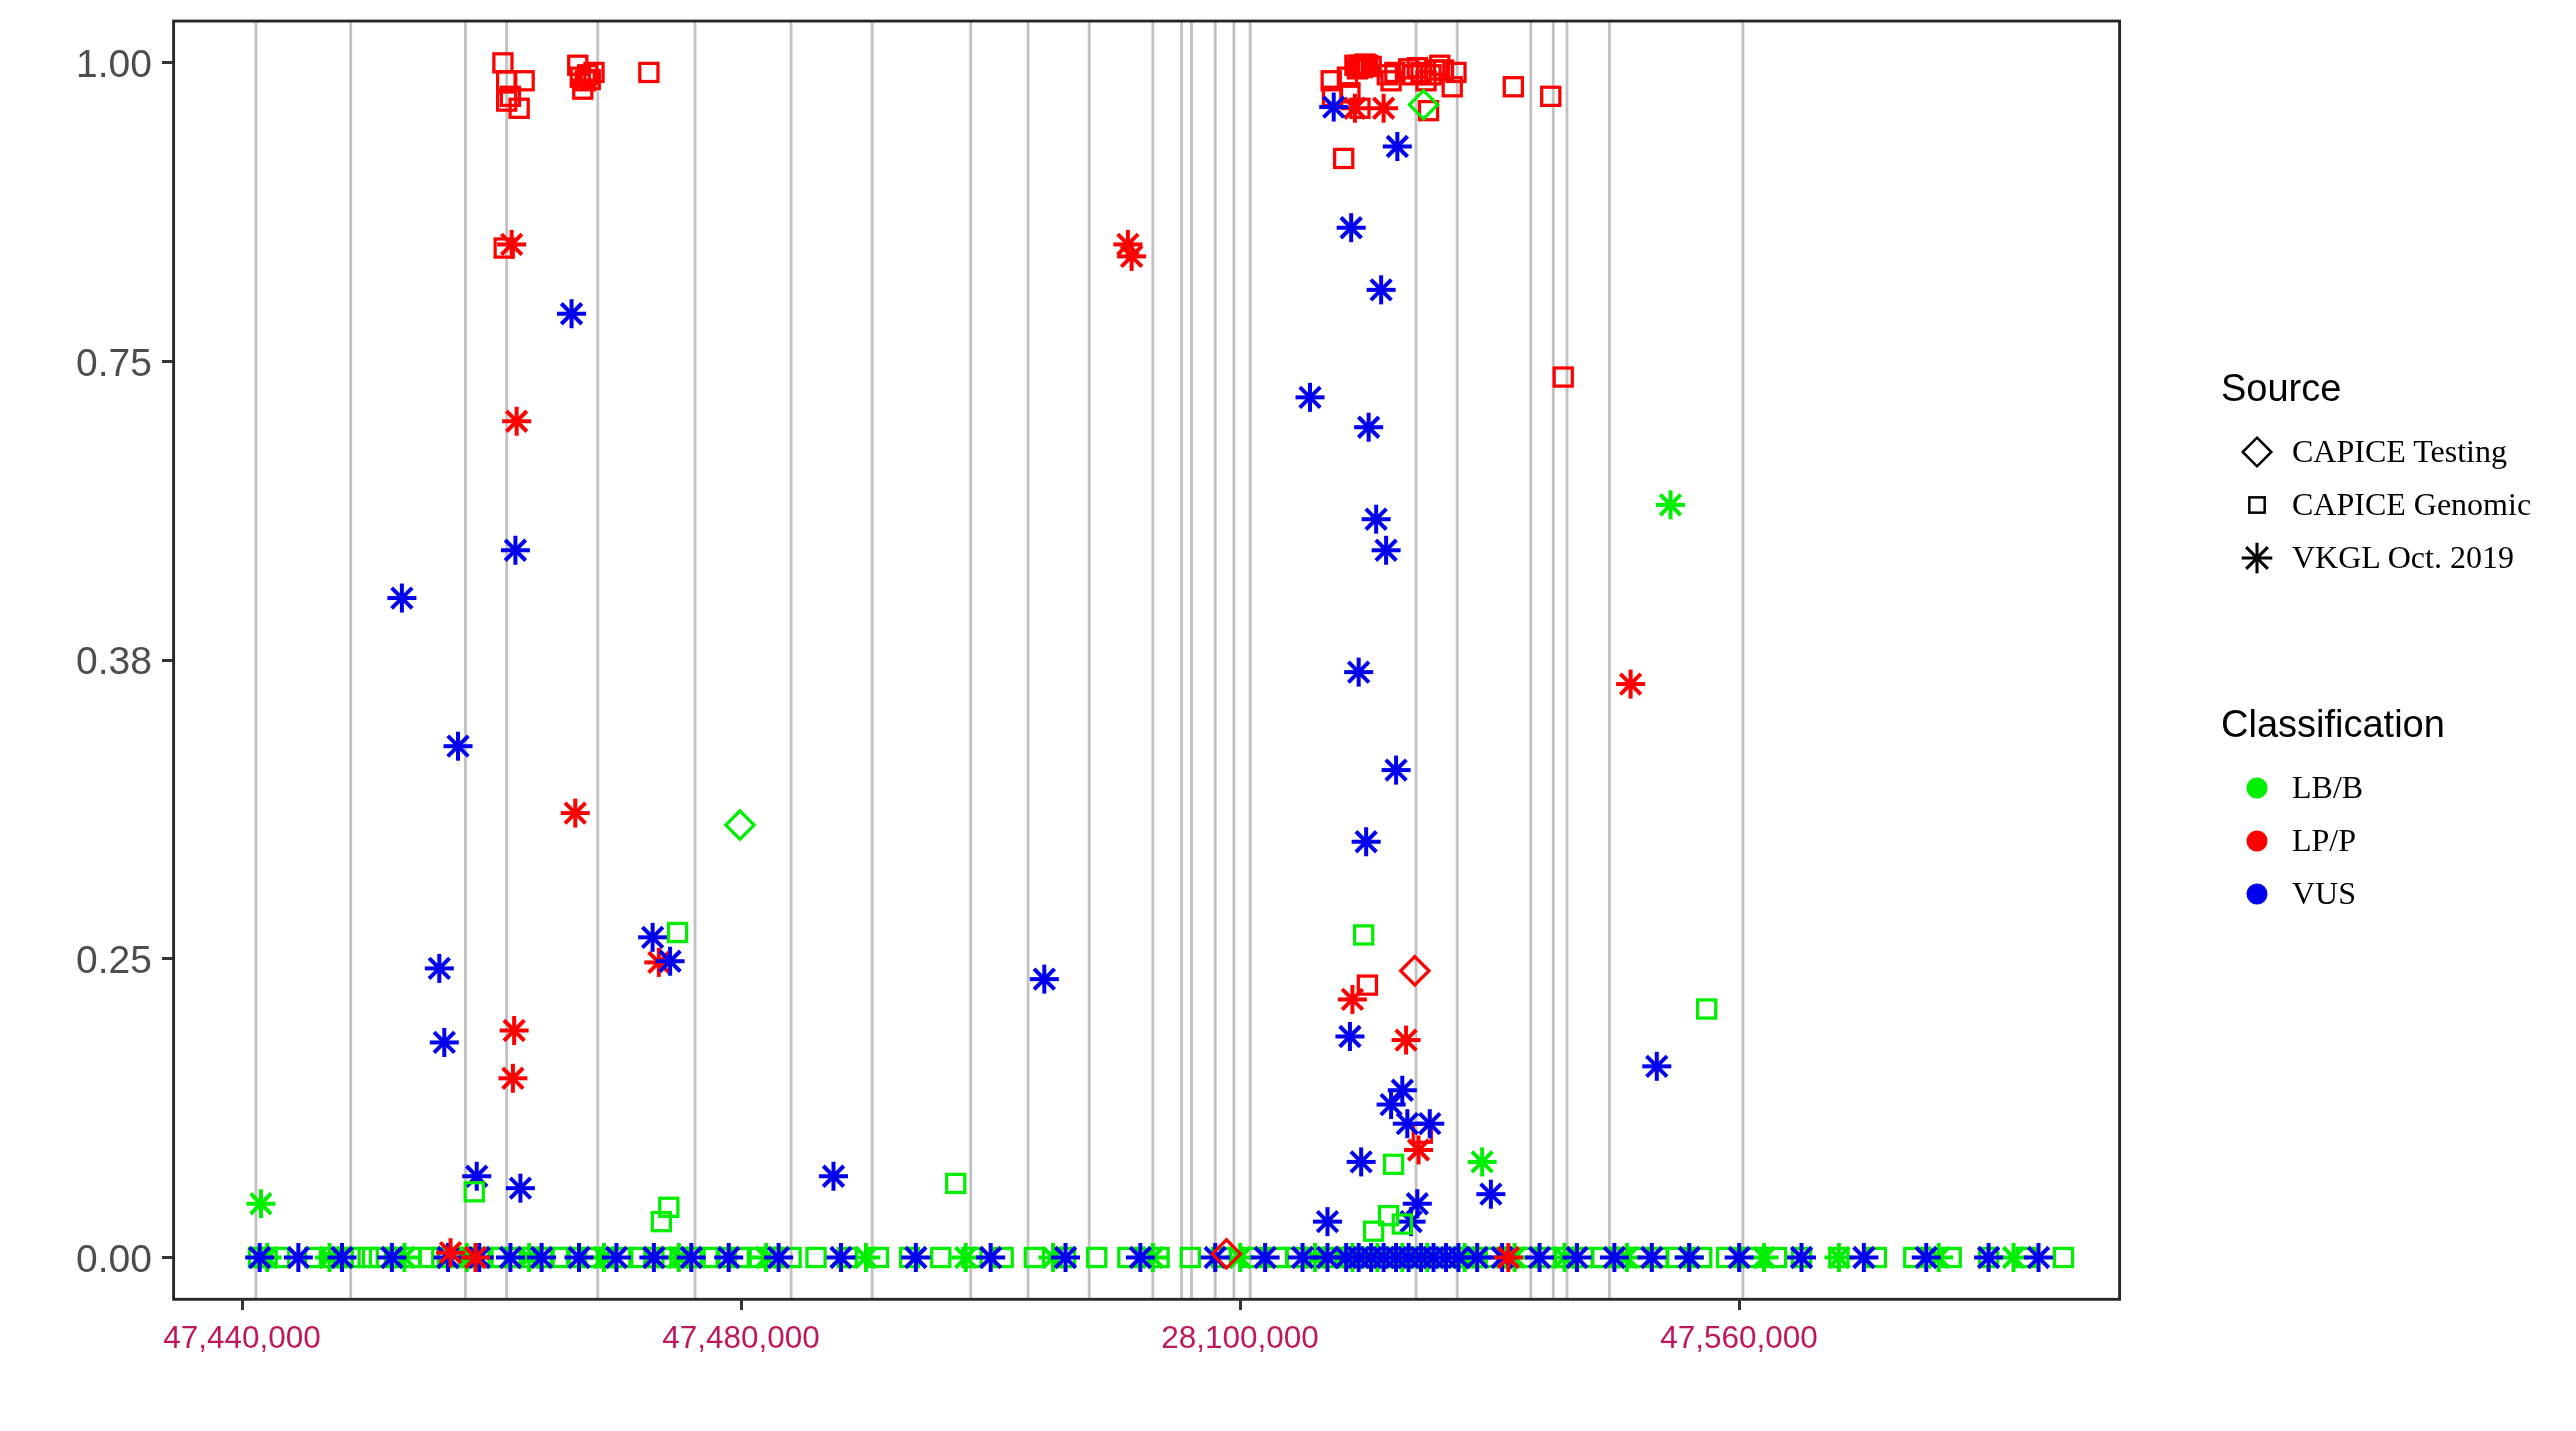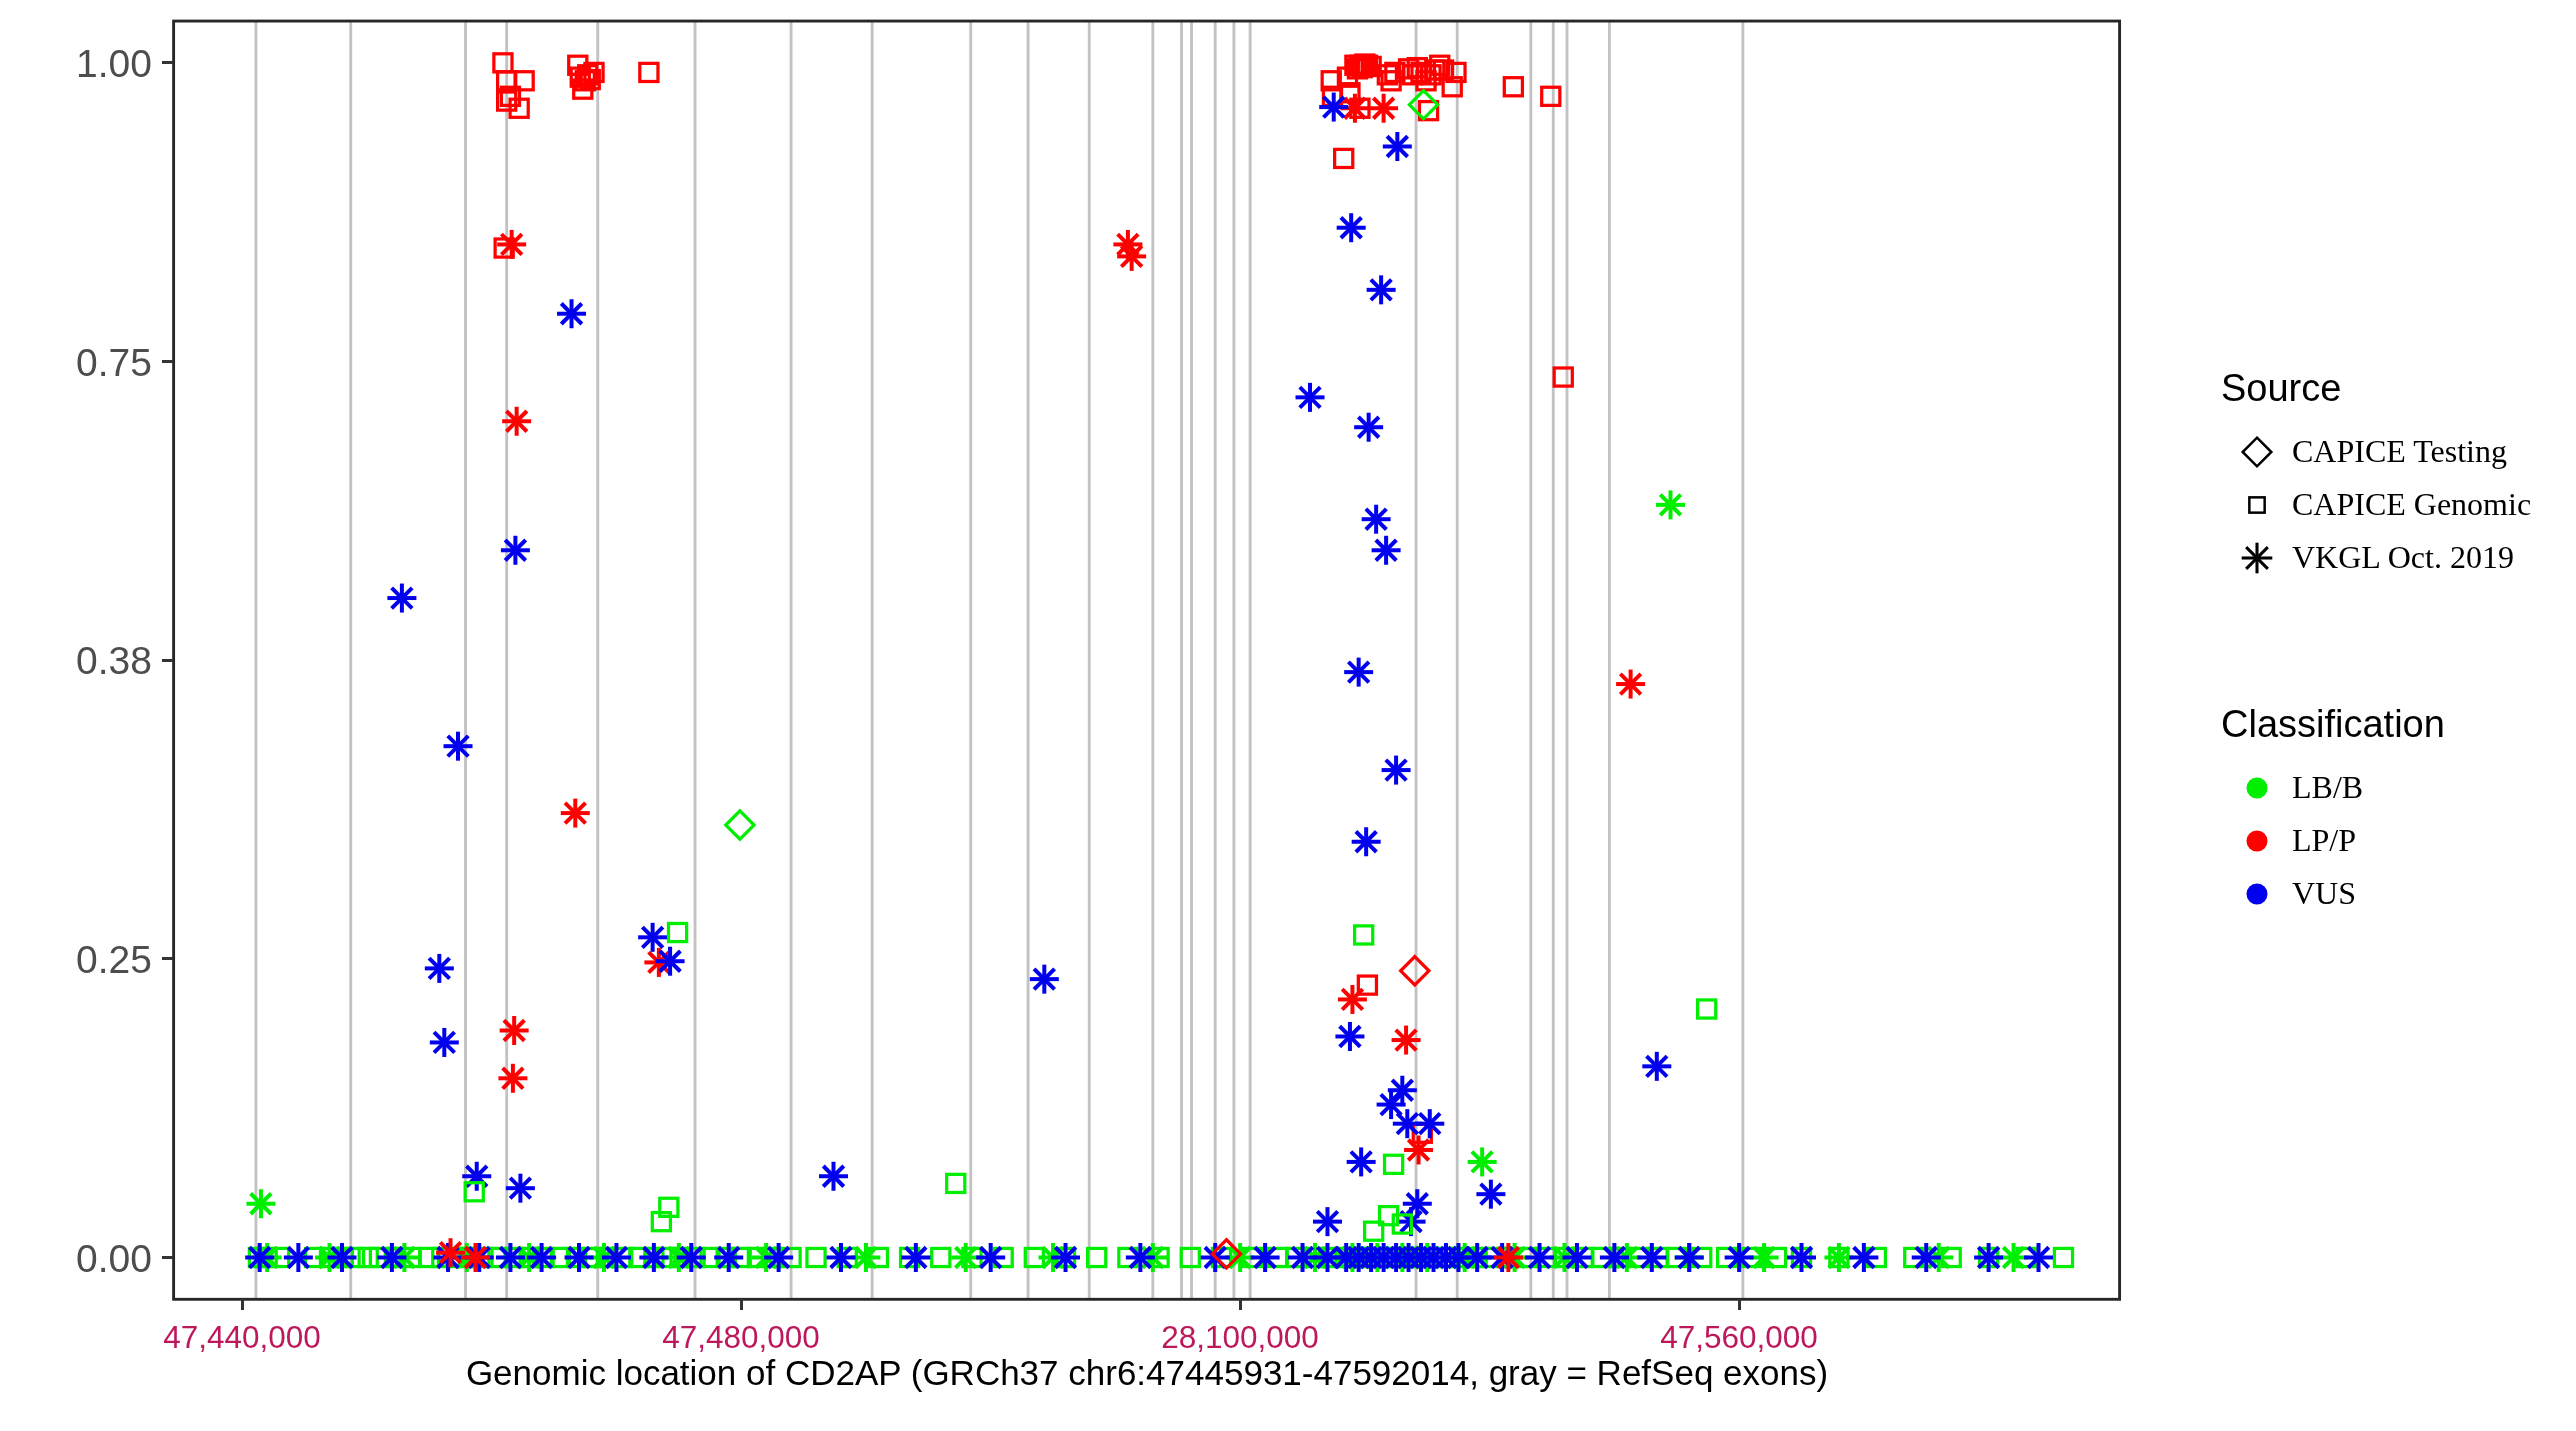--- a/index.html
+++ b/index.html
@@ -968,21 +968,20 @@
         </g>
         <g>
           <line x1="1538.569230769231" y1="1217.981308411215" x2="1568.969230769231" y2="1217.981308411215" stroke="#00ee00" stroke-width="4.2"></line>
           <line x1="1543.0212076951955" y1="1207.2332853371795" x2="1564.5172538432664" y2="1228.7293314852504" stroke="#00ee00" stroke-width="4.2"></line>
           <line x1="1553.769230769231" y1="1202.781308411215" x2="1553.769230769231" y2="1233.181308411215" stroke="#00ee00" stroke-width="4.2"></line>
           <line x1="1564.5172538432664" y1="1207.2332853371795" x2="1543.0212076951955" y2="1228.7293314852504" stroke="#00ee00" stroke-width="4.2"></line>
         </g>
         <rect x="182" y="22" width="2040" height="1340" fill="none" stroke="#262626" stroke-width="3"></rect>
       </svg>
 
-    <div class="x-axis-title">Genomic location of CD2AP (GRCh37 chr6:47445931-47592014, gray = RefSeq exons)</div>
     <div id="tick-layer">
         <div class="ytick-mark" style="left: 162px; top: 1256px;"></div>
         <div class="ytick-label" style="top: 1237px; right: 2042px;">0.00</div>
         <div class="ytick-mark" style="left: 162px; top: 957px;"></div>
         <div class="ytick-label" style="top: 938px; right: 2042px;">0.25</div>
         <div class="ytick-mark" style="left: 162px; top: 659px;"></div>
         <div class="ytick-label" style="top: 639px; right: 2042px;">0.38</div>
         <div class="ytick-mark" style="left: 162px; top: 360px;"></div>
         <div class="ytick-label" style="top: 341px; right: 2042px;">0.75</div>
         <div class="ytick-mark" style="left: 162px; top: 61px;"></div>

